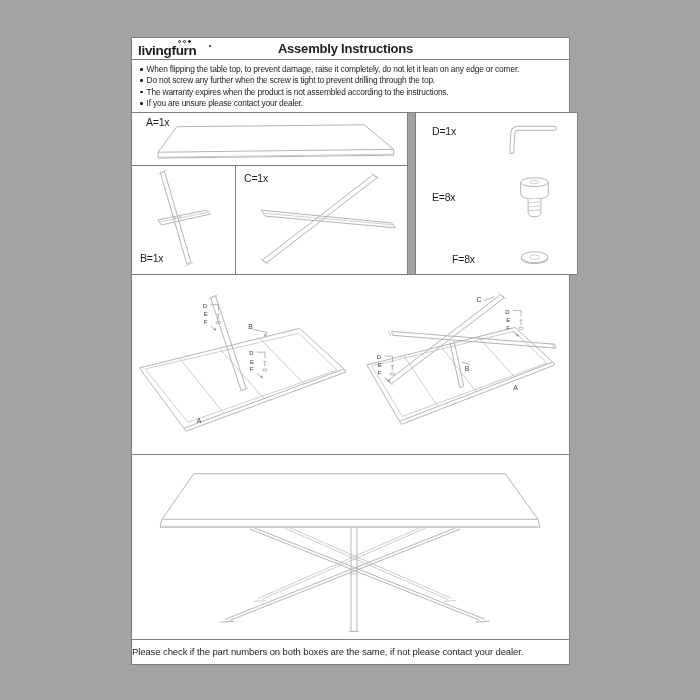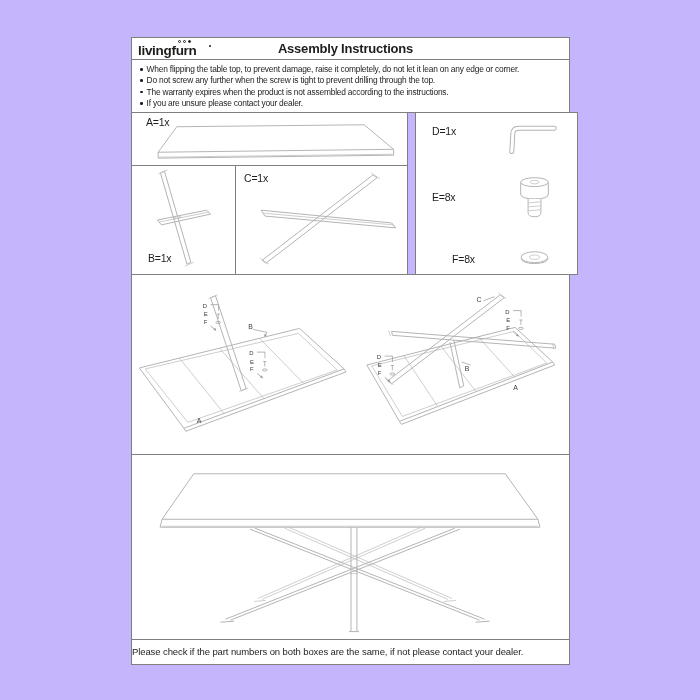--- a/index.html
+++ b/index.html
@@ -1,18 +1,18 @@
 <!DOCTYPE html>
 <html><head>
 <meta charset="utf-8">
 <style>
   html,body{margin:0;padding:0;width:700px;height:700px;overflow:hidden;background:#ffffff;}
   *{box-sizing:border-box;}
   body{font-family:"Liberation Sans",sans-serif;color:#1d1d1b;}
-  .canvas{position:relative;width:700px;height:700px;background:#c4b5fd;}
+  .canvas{position:relative;width:700px;height:700px;background:#a3a3a3;}
   .box{position:absolute;border:1px solid #7f7f7f;background:#fff;}
 
   
   .header{left:131px;top:37px;width:439px;height:23px;}
   .logo{position:absolute;left:6px;top:1px;}
   .logo-dots{position:absolute;left:40px;top:1px;display:flex;gap:2px;}
   .logo-dots i{display:block;width:3px;height:3px;border-radius:50%;border:1px solid #1d1d1b;}
   .logo-dots i.filled{background:#1d1d1b;border-color:#1d1d1b;}
   .logo-text{display:block;margin-top:5px;font-size:13.5px;font-weight:bold;letter-spacing:-0.3px;line-height:14px;}
   .logo-tm{position:absolute;left:71px;top:6px;width:2px;height:2px;border-radius:50%;background:#1d1d1b;}
@@ -23,21 +23,21 @@
   .note-line{display:flex;align-items:flex-start;font-size:8.4px;letter-spacing:-0.2px;line-height:11.4px;white-space:nowrap;}
   .note-line .dot{flex:0 0 auto;width:2.6px;height:2.6px;border-radius:50%;background:#1d1d1b;margin:4px 4px 0 0;}
 
   
   .part-a{left:131px;top:112px;width:277px;height:54px;}
   .part-b{left:131px;top:165px;width:105px;height:110px;}
   .part-c{left:235px;top:165px;width:173px;height:110px;}
   .part-def{left:407px;top:112px;width:163px;height:163px;margin-left:8px;}
   .part-label{position:absolute;font-size:10.5px;letter-spacing:-0.2px;color:#1d1d1b;}
   .lbl-a{left:5px;top:3px;margin-left:9px;}
-  .lbl-b{left:16px;top:86px;}
+  .lbl-b{left:8px;top:86px;}
   .lbl-c{left:8px;top:6px;}
   .lbl-d{left:16px;top:12px;}
   .lbl-e{left:16px;top:78px;}
   .lbl-f{left:16px;top:140px;padding-left:20px;}
   .fill-svg{position:absolute;left:0;top:0;width:100%;height:100%;}
 
   
   .assembly{left:131px;top:274px;width:439px;height:181px;}
   .product{left:131px;top:454px;width:439px;height:186px;}
   .footer{left:131px;top:639px;width:439px;height:26px;}

